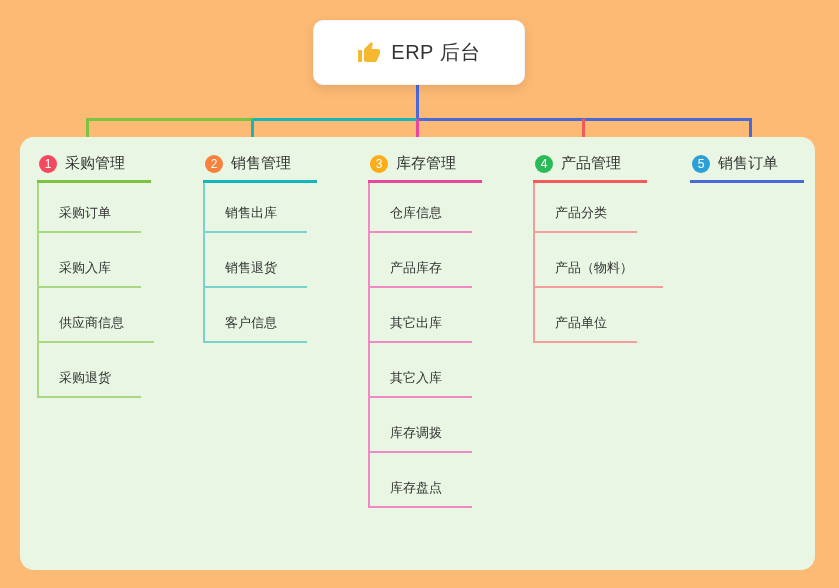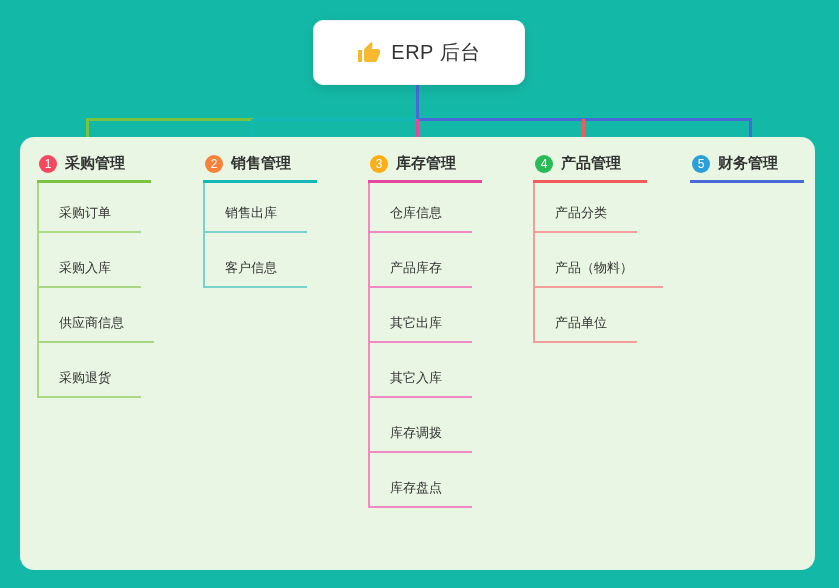--- a/index.html
+++ b/index.html
@@ -1,16 +1,16 @@
 <!DOCTYPE html>
 <html><head>
 <meta charset="utf-8">
 <style>
   html,body{margin:0;padding:0;background:#fff;font-family:"Liberation Sans","DejaVu Sans",sans-serif;}
-  .canvas{position:relative;width:839px;height:588px;background:#14b8a6;overflow:hidden;}
+  .canvas{position:relative;width:839px;height:588px;background:#fdba74;overflow:hidden;}
 
   
   .root-node{position:absolute;left:313px;top:20px;width:210px;height:63px;background:#fff;
     border:1px solid #f2f2f2;border-radius:10px;box-shadow:0 4px 12px rgba(0,0,0,.10);
     display:flex;align-items:center;justify-content:center;gap:10px;z-index:3;}
   .root-title{font-size:20px;color:#333;font-weight:500;letter-spacing:.5px;}
   .thumb-icon{width:24px;height:24px;display:block;}
 
   
   .conn{position:absolute;z-index:1;}
@@ -18,21 +18,21 @@
   
   .panel{position:absolute;left:20px;top:137px;width:795px;height:433px;background:#e9f6e3;
     border-radius:14px;z-index:2;}
 
   
   .branch{position:absolute;top:13px;}
   .branch-header{display:flex;align-items:center;gap:8px;width:max-content;min-width:96px;
     padding:4px 16px 7px 2px;border-bottom:3px solid var(--line);}
   .badge{width:18px;height:18px;border-radius:50%;background:var(--badge);color:#fff;
     font-size:12px;line-height:18px;display:flex;align-items:center;justify-content:center;flex:0 0 18px;}
-  .branch-title{font-size:15px;font-weight:700;color:#333;white-space:nowrap;}
+  .branch-title{font-size:15px;font-weight:400;color:#333;white-space:nowrap;}
   .children{border-left:2px solid var(--light);width:max-content;}
   .child-row{height:55px;display:flex;align-items:flex-end;}
   .children .child-row:first-child{height:50px;}
   .child{border-bottom:2px solid var(--light);padding:0 30px 9px 20px;font-size:13px;color:#333;
     white-space:nowrap;width:max-content;}
 </style>
 </head>
 <body>
 
 <div class="canvas">
@@ -80,20 +80,23 @@
       <div class="branch" style="left: 183px; --line: #12b8b8; --light: #7ad2cf; --badge: #f8823c;">
         <div class="branch-header">
           <span class="badge">2</span>
           <span class="branch-title">销售管理</span>
         </div>
         <div class="children">
           <div class="child-row">
             <div class="child">销售出库</div>
           </div>
           <div class="child-row">
+            <div class="child">销售退货</div>
+          </div>
+          <div class="child-row">
             <div class="child">客户信息</div>
           </div>
         </div>
       </div>
       <div class="branch" style="left: 348px; --line: #e8479e; --light: #f189c4; --badge: #fbae17;">
         <div class="branch-header">
           <span class="badge">3</span>
           <span class="branch-title">库存管理</span>
         </div>
         <div class="children">
@@ -130,18 +133,18 @@
             <div class="child">产品（物料）</div>
           </div>
           <div class="child-row">
             <div class="child">产品单位</div>
           </div>
         </div>
       </div>
       <div class="branch" style="left: 670px; --line: #4a69d8; --light: #93a7e6; --badge: #2b9fd8;">
         <div class="branch-header">
           <span class="badge">5</span>
-          <span class="branch-title">财务管理</span>
+          <span class="branch-title">销售订单</span>
         </div>
       </div>
     </div>
 
 </div>
 
 </body></html>

